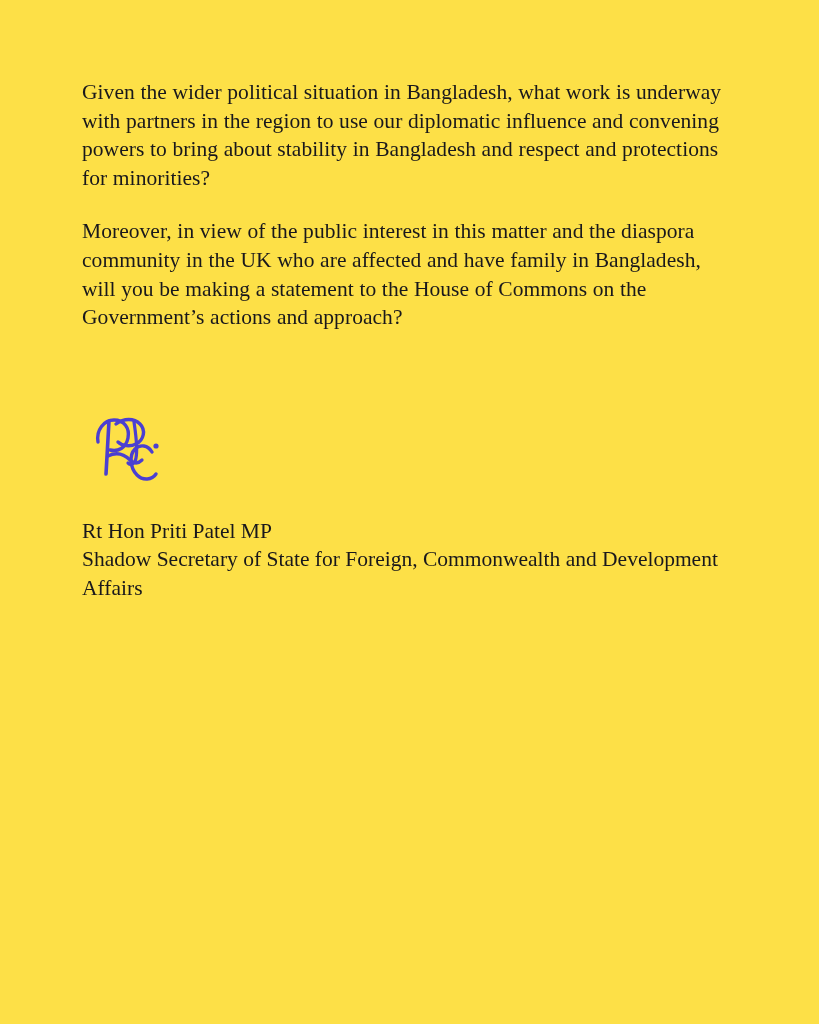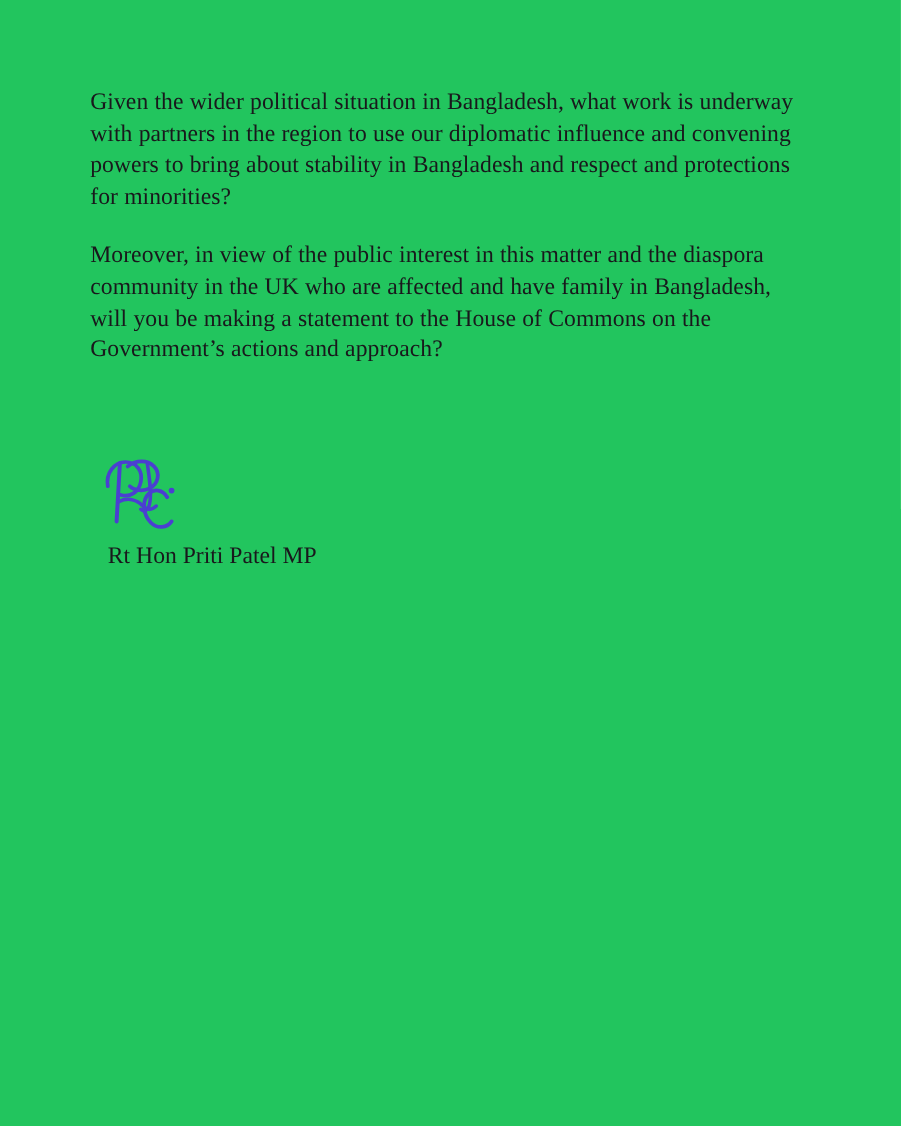--- a/index.html
+++ b/index.html
@@ -11,21 +11,21 @@
     height: 1024px;
     background: #fdfce2;
     font-family: "Liberation Serif", "DejaVu Serif", serif;
     color: #1a1a1a;
     overflow: hidden;
   }
   .page {
     position: relative;
     width: 819px;
     height: 1024px;
-    background: #22c55e;
+    background: #fde047;
     box-sizing: border-box;
   }
   .content {
     position: absolute;
     left: 82px;
     top: 78px;
     width: 655px;
   }
   .para {
     font-size: 21.5px;
@@ -45,23 +45,22 @@
     top: 408px;
     width: 130px;
     height: 88px;
   }
   .signature-block svg {
     display: block;
   }
   .signoff {
     position: absolute;
     left: 82px;
-    top: 491px;
+    top: 517px;
     width: 680px;
-    margin-left: 16px;
   }
   .signoff .line {
     font-size: 21.5px;
     line-height: 28.3px;
     color: #19181c;
     white-space: pre-wrap;
     margin: 0;
   }
   .signoff .line.wrap {
     max-width: 655px;
@@ -86,15 +85,16 @@
         <path d="M46 14 C48 28, 50 40, 48 50 C47 56, 43 58, 40 55" stroke-width="3.2"></path>
         <path d="M20 48 C28 44, 36 46, 42 52 C46 56, 50 56, 54 52" stroke-width="3.2"></path>
         <path d="M64 44 C60 37, 52 36, 47 41 C41 47, 42 60, 49 67 C55 73, 64 72, 68 66" stroke-width="3.4"></path>
         <circle cx="68" cy="38" r="2.6" fill="#4b3fd1" stroke="none"></circle>
       </g>
     </svg>
   </div>
 
   <div class="signoff">
     <p class="line">Rt Hon Priti Patel MP</p>
+    <p class="line wrap">Shadow Secretary of State for Foreign, Commonwealth and Development Affairs</p>
   </div>
 
 </div>
 
 </body></html>

